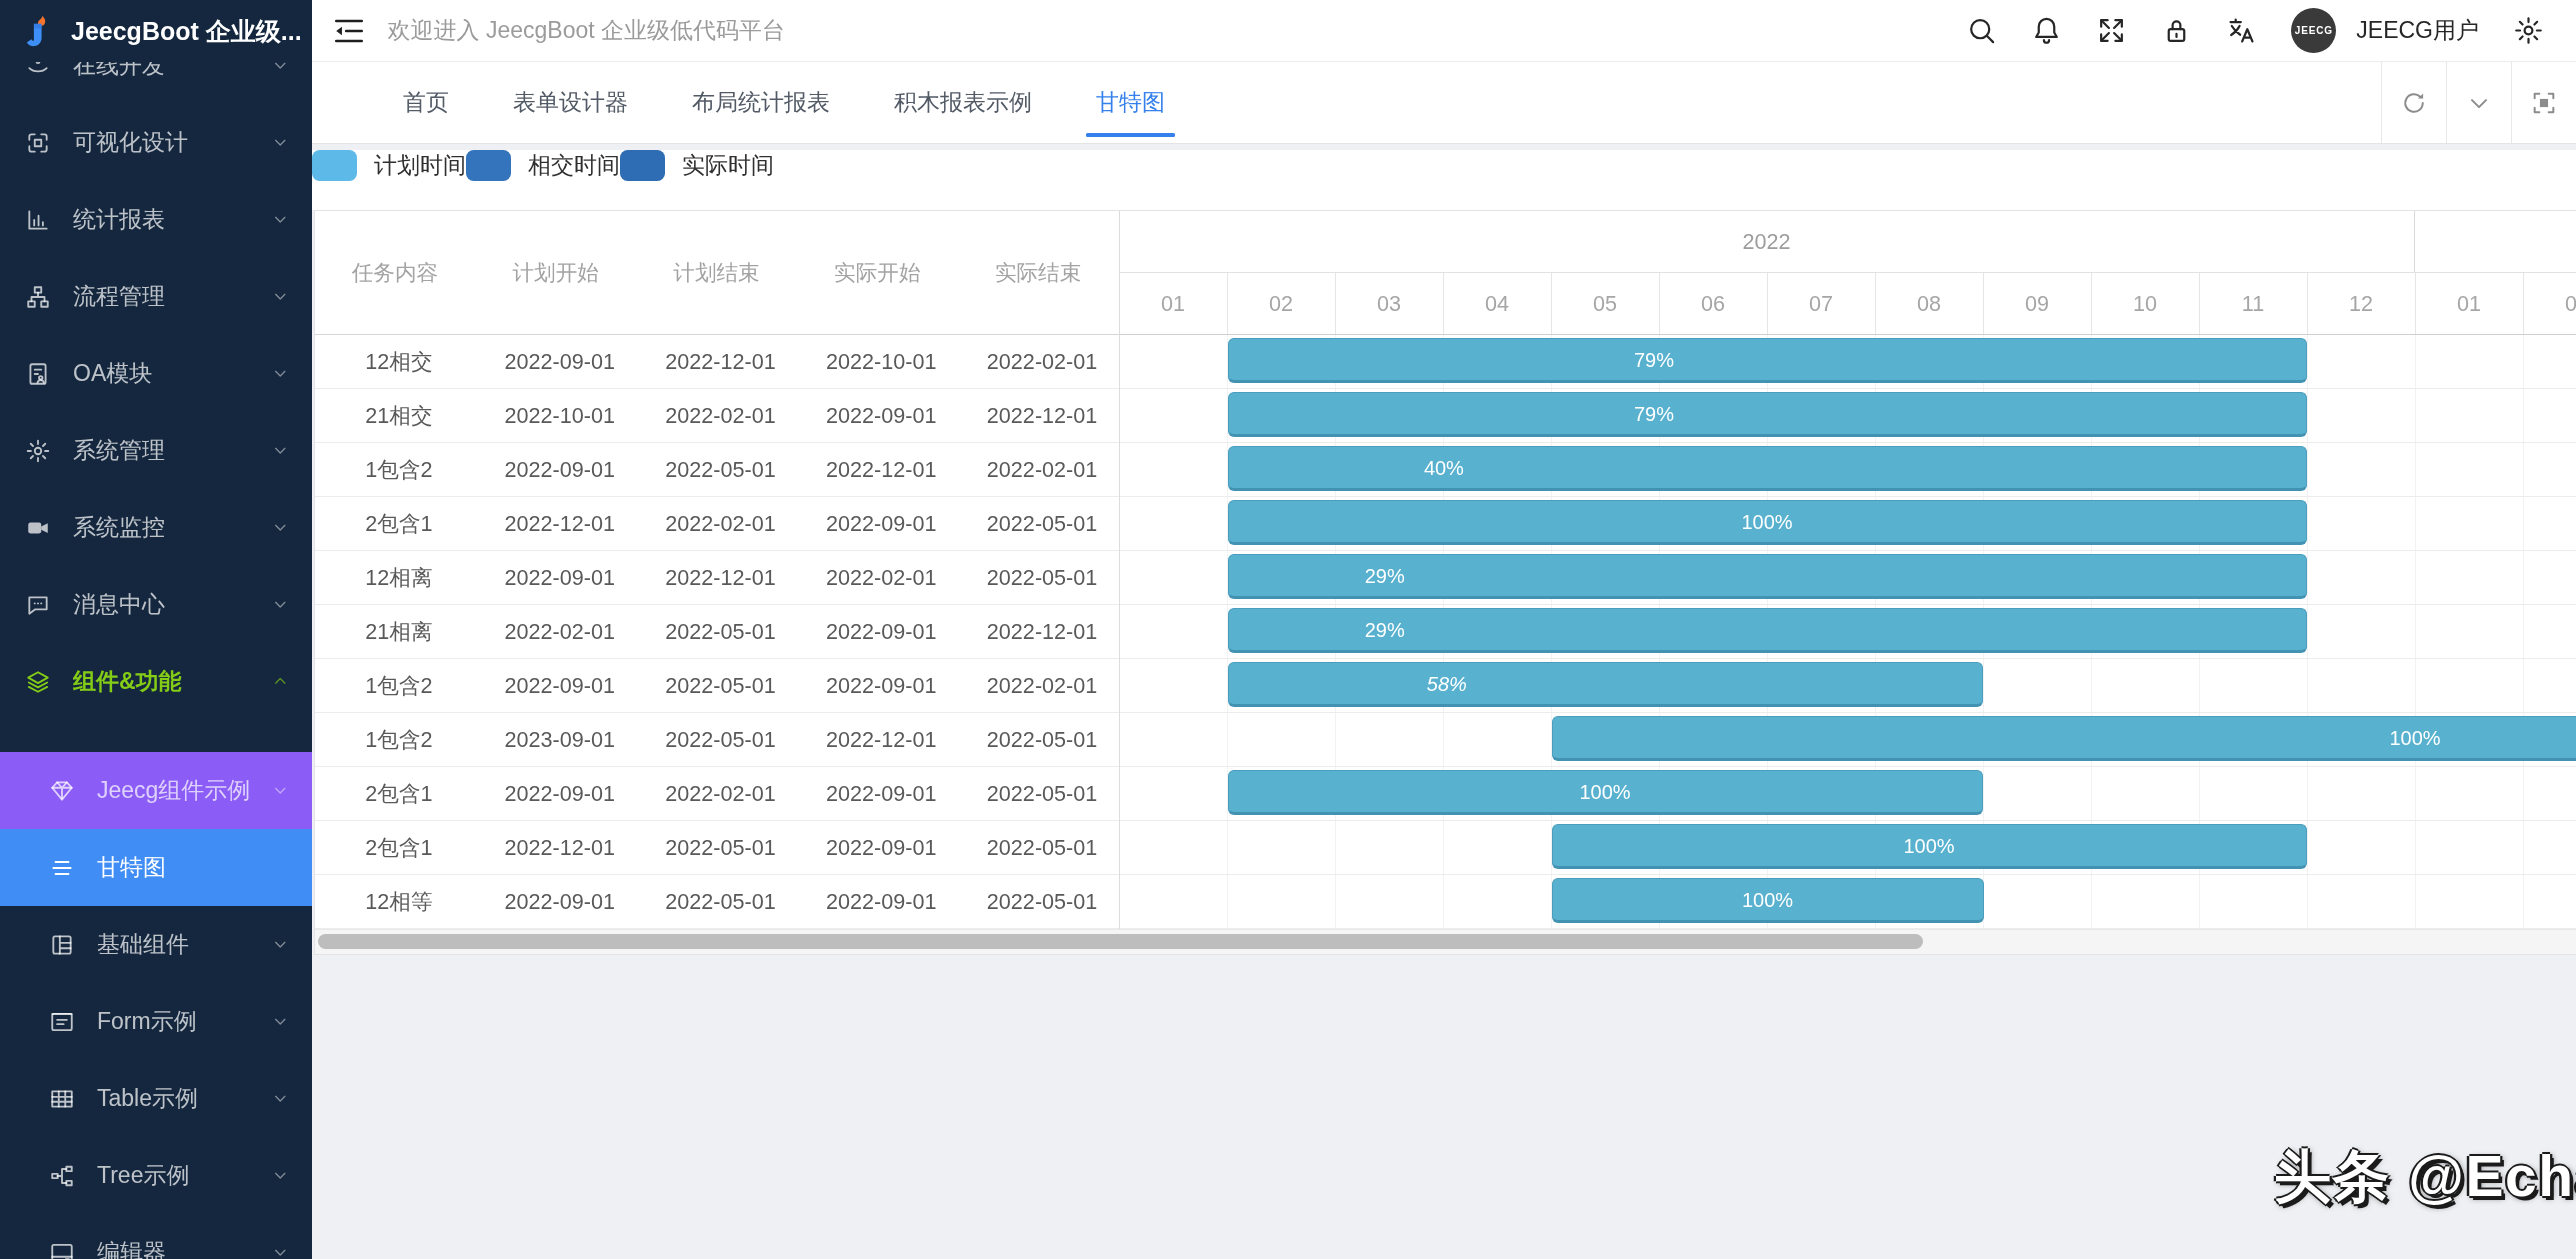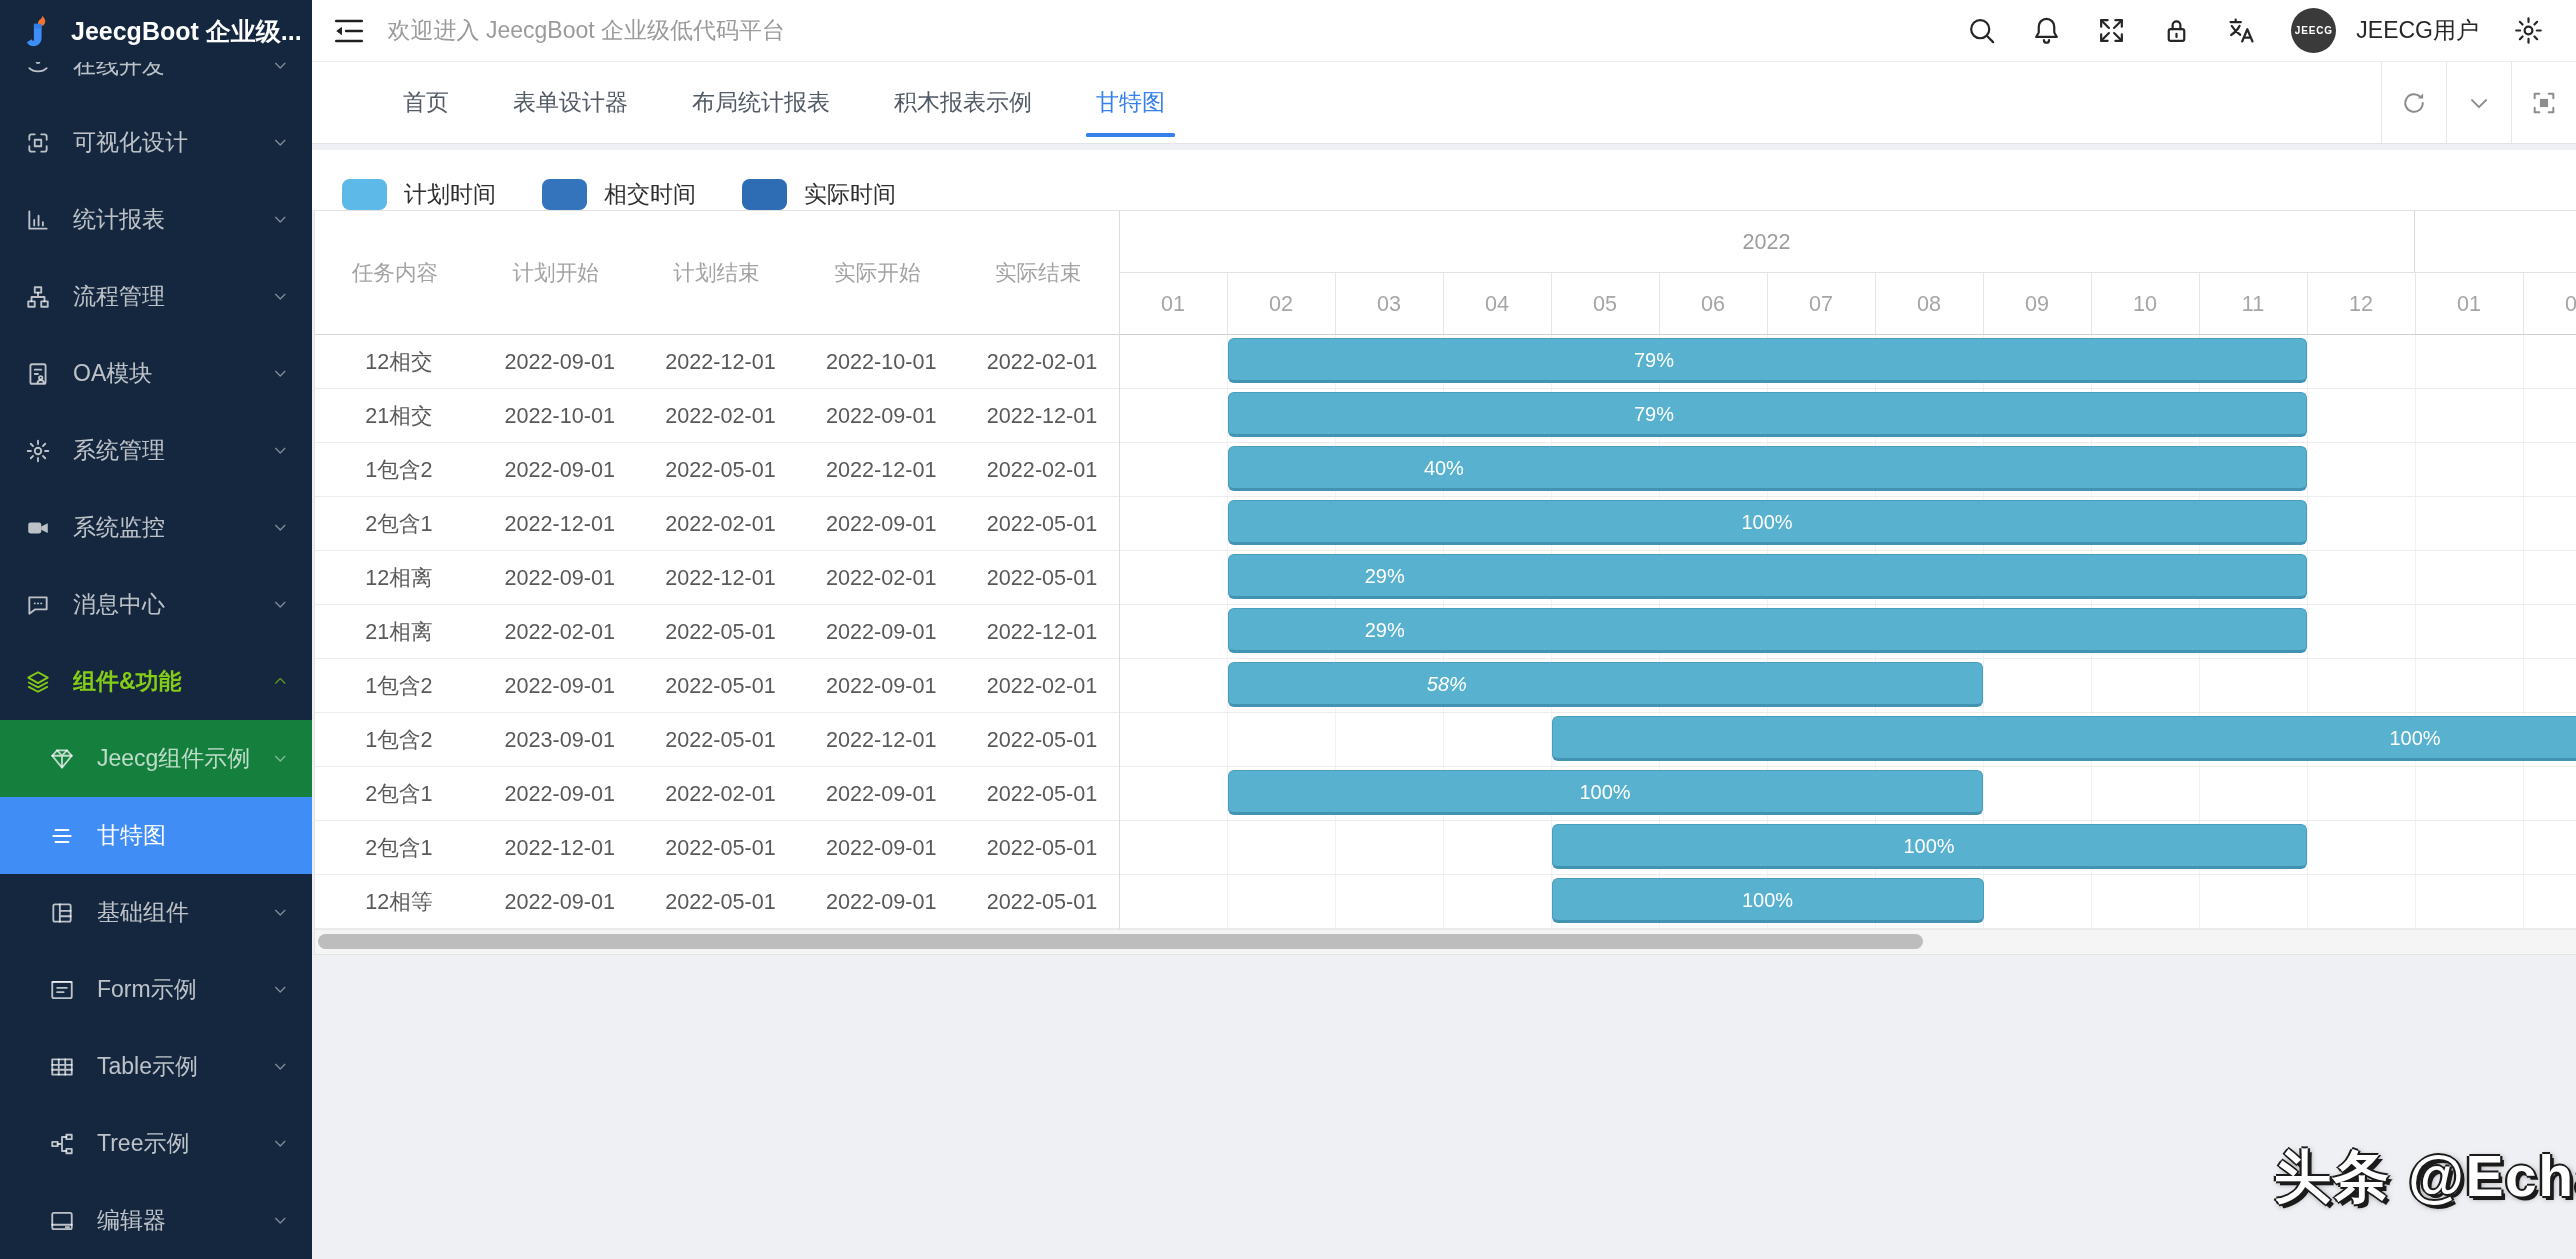--- a/index.html
+++ b/index.html
@@ -14,21 +14,21 @@
   .logo-title{color:#fff;font-size:25px;font-weight:bold;margin-left:14px;white-space:nowrap;}
   .menu{position:absolute;top:62px;left:0;right:0;bottom:0;overflow:hidden;}
   .menu-item{height:77px;display:flex;align-items:center;color:rgba(255,255,255,.72);
              font-size:23px;cursor:pointer;position:relative;}
   .menu-item .mi-icon{width:28px;height:28px;flex:0 0 28px;display:flex;align-items:center;}
   .menu-item .mi-label{margin-left:20px;white-space:nowrap;overflow:hidden;flex:1;}
   .menu-item .mi-chevron{position:absolute;right:23px;width:18.5px;height:18.5px;opacity:.65;}
   .menu-item.lvl1{padding-left:25px;}
   .menu-item.lvl2{padding-left:49px;}
   .menu-item.open{color:#84cc16;font-weight:bold;}
-  .menu-item.darker{background:#15803d;}
+  .menu-item.darker{background:#8b5cf6;margin-top:32px;}
   .menu-item.selected{background:#3f8df5;color:#fff;}
   .menu-item.clipped{margin-top:-35px;}
 
   
   .main{position:absolute;left:312px;top:0;width:2264px;height:1259px;background:#eef0f4;}
 
   .topbar{height:62px;background:#fff;display:flex;align-items:center;border-bottom:0.8px solid #ececec;}
   .fold-btn{margin-left:20px;width:34px;height:34px;color:#1f1f1f;cursor:pointer;}
   .topbar-title{margin-left:21.6px;font-size:23px;color:#9b9b9b;flex:1;white-space:nowrap;overflow:hidden;}
   .topbar-right{display:flex;align-items:center;gap:34px;padding-right:32px;color:#262626;}
@@ -42,21 +42,21 @@
   .tab{position:relative;height:100%;display:flex;align-items:center;padding:0 32px;font-size:23px;
        color:#525a66;cursor:pointer;white-space:nowrap;}
   .tab.active{color:#3580ec;}
   .tab.active .ink{position:absolute;left:21.6px;right:21.6px;bottom:6.2px;height:3.9px;background:#3580ec;border-radius:1.5px;}
   .tab-actions{display:flex;}
   .tab-action{width:65px;border-left:0.8px solid #e8e8e8;display:flex;align-items:center;justify-content:center;
               color:#8c8c8c;cursor:pointer;}
   .tab-action svg{width:28px;height:28px;}
 
   .legend-strip{position:absolute;left:0;top:150px;width:2264px;height:60px;background:#fff;
-                display:flex;align-items:flex-end;padding-left:30px;gap:46px;}
+                display:flex;align-items:flex-start;padding-left:0;}
   .legend-item{display:flex;align-items:center;gap:17px;}
   .legend-swatch{width:45px;height:31px;border-radius:7.7px;}
   .legend-label{font-size:23px;color:#2f2f2f;}
 
   
   .gantt{position:absolute;left:1.5px;top:210px;width:2262px;height:745px;background:#fff;
          border:0.8px solid #e3e3e3;border-right:none;display:flex;flex-direction:column;}
   .gantt-body{display:flex;flex:1;min-height:0;}
   .gpane-left{width:805px;flex:0 0 805px;border-right:0.8px solid #dcdcdc;display:flex;flex-direction:column;}
   .gl-header{height:125px;display:flex;align-items:center;border-bottom:0.8px solid #d6d6d6;}

